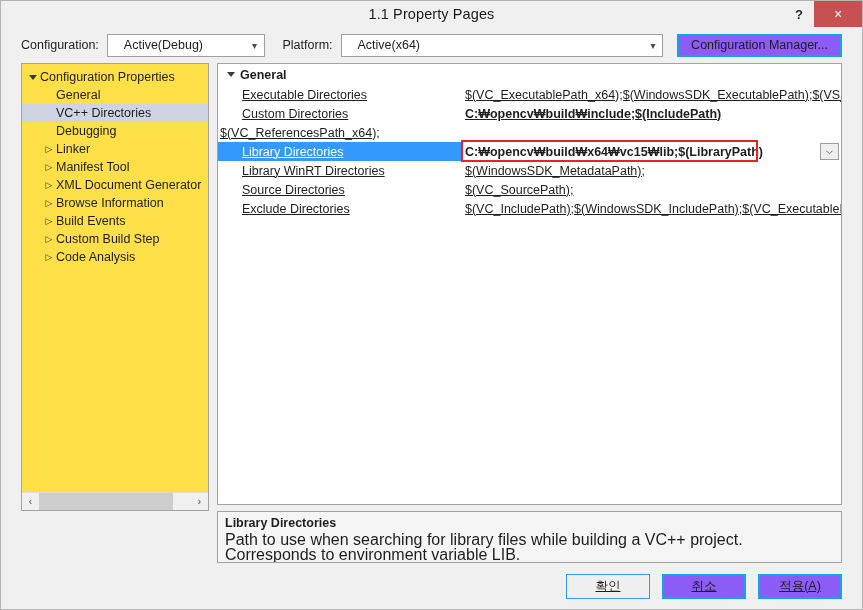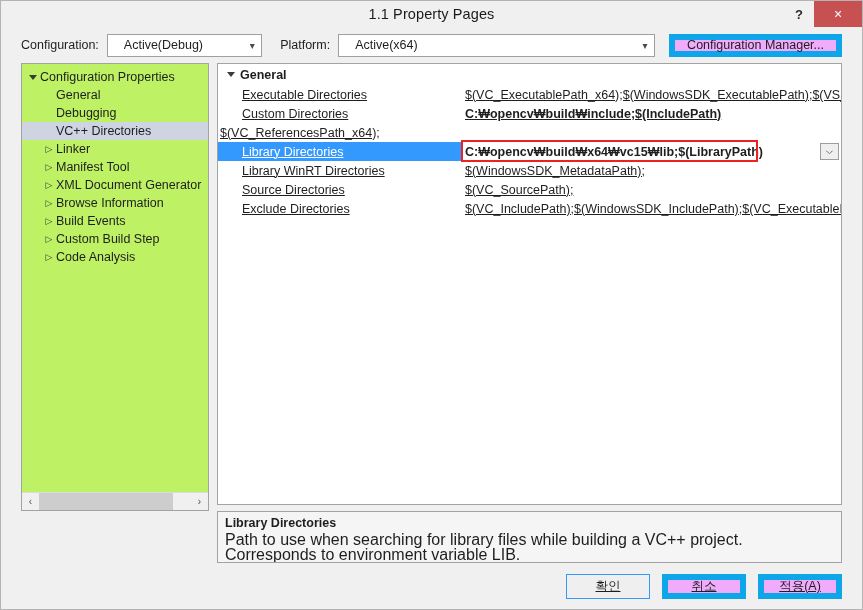--- a/index.html
+++ b/index.html
@@ -110,22 +110,22 @@
     align-items: center;
     justify-content: center;
     color: #4a4a4a;
     font-size: 10px;
   }
   .combo-config { width: 165px; margin-right: 18px; }
   .combo-platform { width: 340px; margin-right: 14px; }
 
   .btn {
     box-sizing: border-box;
-    border: 6px solid #0ea5e9;
-    background: #f0abfc;
+    border: 2px solid #0ea5e9;
+    background: #8b5cf6;
     font-size: 12.5px;
     color: #1e1e1e;
     display: flex;
     align-items: center;
     justify-content: center;
     cursor: default;
     white-space: nowrap;
   }
   .btn-cfgmgr {
     height: 23px;
@@ -141,21 +141,21 @@
     gap: 8px;
     min-height: 0;
   }
 
   
   .tree-panel {
     width: 188px;
     flex: 0 0 188px;
     box-sizing: border-box;
     border: 1px solid #a3a3a3;
-    background: #bef264;
+    background: #fde047;
     display: flex;
     flex-direction: column;
     margin-bottom: 52px;
     overflow: hidden;
   }
   .tree-scrollarea {
     flex: 1 1 auto;
     overflow: hidden;
     padding-top: 4px;
   }
@@ -402,27 +402,27 @@
           <div class="tree-item root">
             <span class="tw">
               <span class="tri-down"></span>
             </span>
             <span>Configuration Properties</span>
           </div>
           <div class="tree-item child">
             <span class="tw empty"></span>
             <span>General</span>
           </div>
-          <div class="tree-item child">
-            <span class="tw empty"></span>
-            <span>Debugging</span>
-          </div>
           <div class="tree-item child selected">
             <span class="tw empty"></span>
             <span>VC++ Directories</span>
+          </div>
+          <div class="tree-item child">
+            <span class="tw empty"></span>
+            <span>Debugging</span>
           </div>
           <div class="tree-item child">
             <span class="tw" style="font-size: 9px;">▷</span>
             <span>Linker</span>
           </div>
           <div class="tree-item child">
             <span class="tw" style="font-size: 9px;">▷</span>
             <span>Manifest Tool</span>
           </div>
           <div class="tree-item child">

